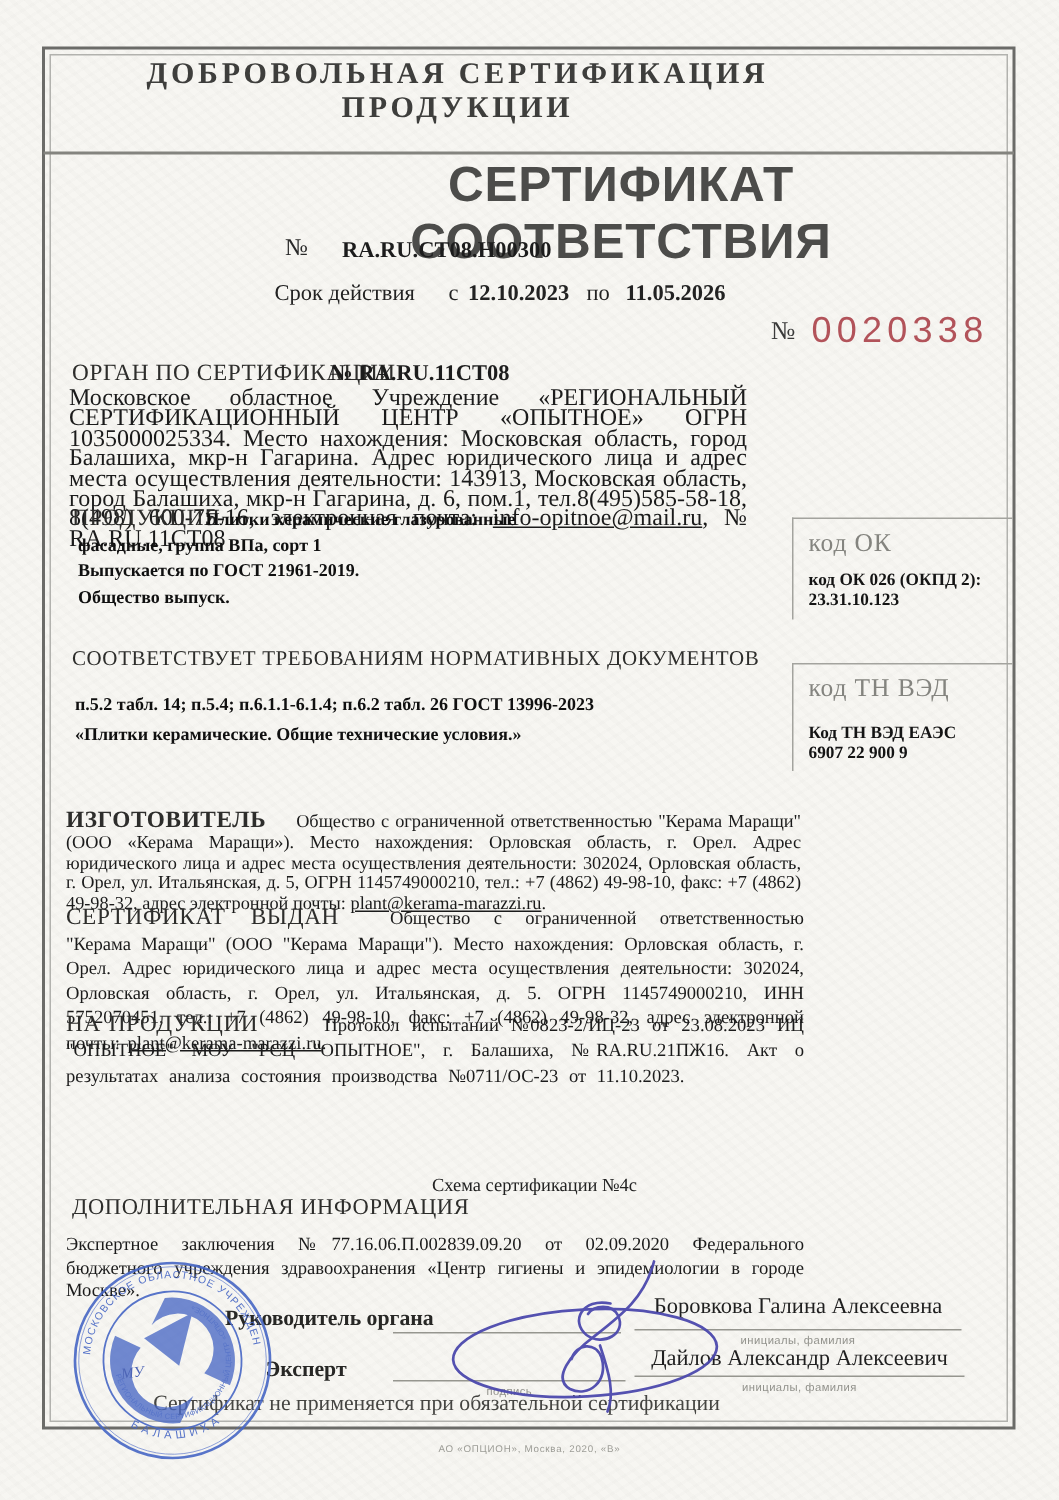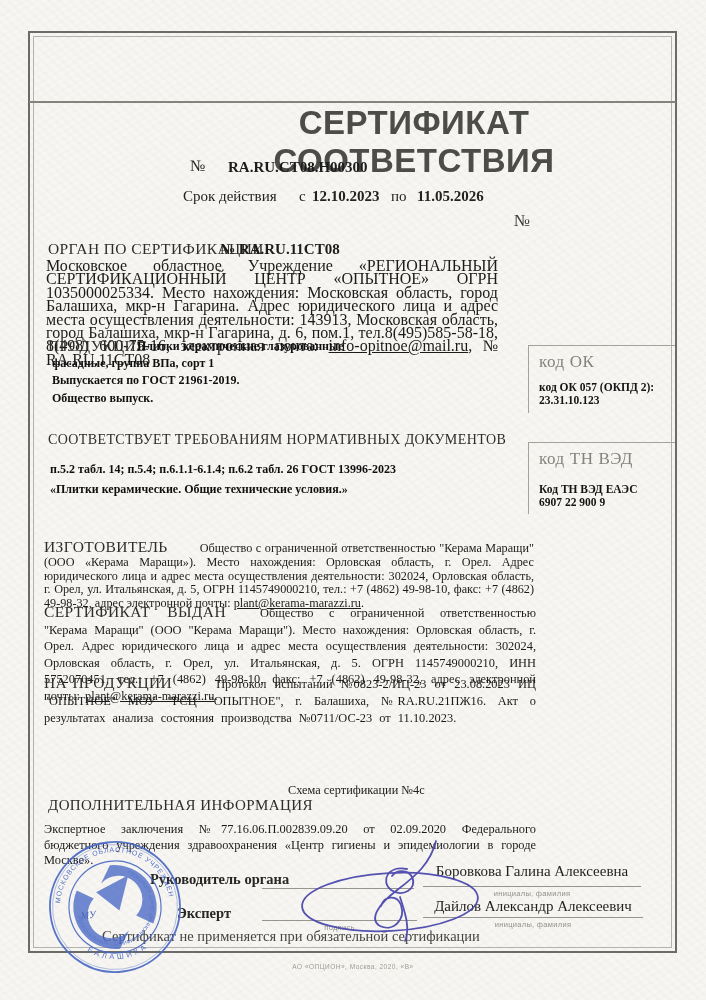--- a/index.html
+++ b/index.html
@@ -27,72 +27,74 @@
   .formno-label{left:514px;top:211px;font-size:17px;color:#3a3a3a;}
   .formno-value{left:541px;top:207px;font-family:"Liberation Sans", sans-serif;
         font-size:24px;letter-spacing:3.5px;color:#b2535a;}
   .sech{font-size:15.5px;color:#2d2d2b;letter-spacing:0.4px;}
   .body-par{font-size:16px;line-height:13.4px;text-align:justify;color:#1b1b1b;}
   .email{text-decoration:underline;}
   .bold-line{font-weight:bold;font-size:12px;color:#101010;}
   .code-box{border-top:1px solid #a3a39e;border-left:1px solid #a3a39e;padding:6px 0 0 10px;}
   .code-label{font-size:17px;color:#84847f;letter-spacing:0.6px;}
   .code-val{font-size:11.5px;font-weight:bold;color:#141414;line-height:13px;margin-top:9px;}
-  .inline-h{margin-right:32px;}
+  .inline-h{margin-right:20px;font-weight:bold;}
   .scheme{left:288px;top:783px;font-size:12.3px;color:#222;}
   .sig-label{font-size:14.5px;font-weight:bold;color:#272725;}
   .sig-line{height:1px;background:#96968f;}
   .sig-name{font-size:15px;color:#1f1f1f;text-align:center;}
   .sig-caption{font-family:"Liberation Sans", sans-serif;font-size:7.5px;color:#92928c;
                text-align:center;letter-spacing:0.3px;}
   .footer-note{left:96px;top:928px;width:390px;text-align:center;font-size:14.5px;color:#454542;}
   .print-note{left:0;top:963px;width:706px;text-align:center;
               font-family:"Liberation Sans", sans-serif;font-size:6.5px;color:#9c9c96;letter-spacing:0.5px;}
   .stamp{left:46px;top:838px;width:138px;height:138px;opacity:0.9;transform:rotate(-7deg);z-index:4;}
   .signature{left:290px;top:839px;width:206px;height:106px;z-index:4;opacity:0.95;}
 </style>
 </head>
 <body>
 
 <div class="page">
 
   <div class="abs frame-outer"></div>
   <div class="abs frame-inner"></div>
 
+  <div class="abs banner">ДОБРОВОЛЬНАЯ СЕРТИФИКАЦИЯ ПРОДУКЦИИ</div>
   <div class="abs divider"></div>
 
   <div class="abs title">СЕРТИФИКАТ СООТВЕТСТВИЯ</div>
 
   <span class="abs no-sign" style="left:190px;top:157px;">№</span>
   <span class="abs cert-no">RA.RU.CT08.H00300</span>
 
   <span class="abs validity" style="left:183px;top:188px;">Срок действия</span>
   <span class="abs validity" style="left:299px;top:188px;">с</span>
   <span class="abs validity b" style="left:312px;top:188px;">12.10.2023</span>
   <span class="abs validity" style="left:391px;top:188px;">по</span>
   <span class="abs validity b" style="left:417px;top:188px;">11.05.2026</span>
 
   <span class="abs formno-label">№</span>
+  <span class="abs formno-value">0020338</span>
 
   <span class="abs sech" style="left:48px;top:240px;text-align:center;">ОРГАН ПО СЕРТИФИКАЦИИ</span>
   <span class="abs b" style="left:220px;top:241px;font-size:15px;">№ RA.RU.11CT08</span>
   <div class="abs body-par" style="left:46px;top:259px;width:452px;">
     <span>Московское областное Учреждение «РЕГИОНАЛЬНЫЙ СЕРТИФИКАЦИОННЫЙ ЦЕНТР «ОПЫТНОЕ» ОГРН 1035000025334. Место нахождения: Московская область, город Балашиха, мкр-н Гагарина. Адрес юридического лица и адрес места осуществления деятельности: 143913, Московская область, город Балашиха, мкр-н Гагарина, д. 6, пом.1, тел.8(495)585-58-18, 8(498) 600-75-16, электронная почта: </span><span class="email">info-opitnoe@mail.ru</span><span>, № RA.RU.11CT08</span>
   </div>
 
   <span class="abs sech" style="left:48px;top:337px;">ПРОДУКЦИЯ</span>
   <span class="abs bold-line" style="left:137px;top:339px;">Плитки керамические глазурованные</span>
   <span class="abs bold-line" style="left:52px;top:356px;">фасадные, группа ВПа, сорт 1</span>
   <span class="abs bold-line" style="left:52px;top:373px;">Выпускается по ГОСТ 21961-2019.</span>
   <span class="abs bold-line" style="left:52px;top:391px;">Общество выпуск.</span>
 
   <div class="abs code-box" style="left:528px;top:345px;width:147px;height:68px;">
     <div class="code-label">код ОК</div>
     <div class="code-val">
-      <div>код ОК 057 (ОКПД 2):</div>
+      <div>код ОК 026 (ОКПД 2):</div>
       <div>23.31.10.123</div>
     </div>
   </div>
 
   <span class="abs sech" style="left:48px;top:432px;font-size:14px;">СООТВЕТСТВУЕТ ТРЕБОВАНИЯМ НОРМАТИВНЫХ ДОКУМЕНТОВ</span>
   <span class="abs bold-line" style="left:50px;top:462px;">п.5.2 табл. 14; п.5.4; п.6.1.1-6.1.4; п.6.2 табл. 26 ГОСТ 13996-2023</span>
   <span class="abs bold-line" style="left:50px;top:482px;">«Плитки керамические. Общие технические условия.»</span>
 
   <div class="abs code-box" style="left:528px;top:442px;width:147px;height:72px;">
     <div class="code-label">код ТН ВЭД</div>

